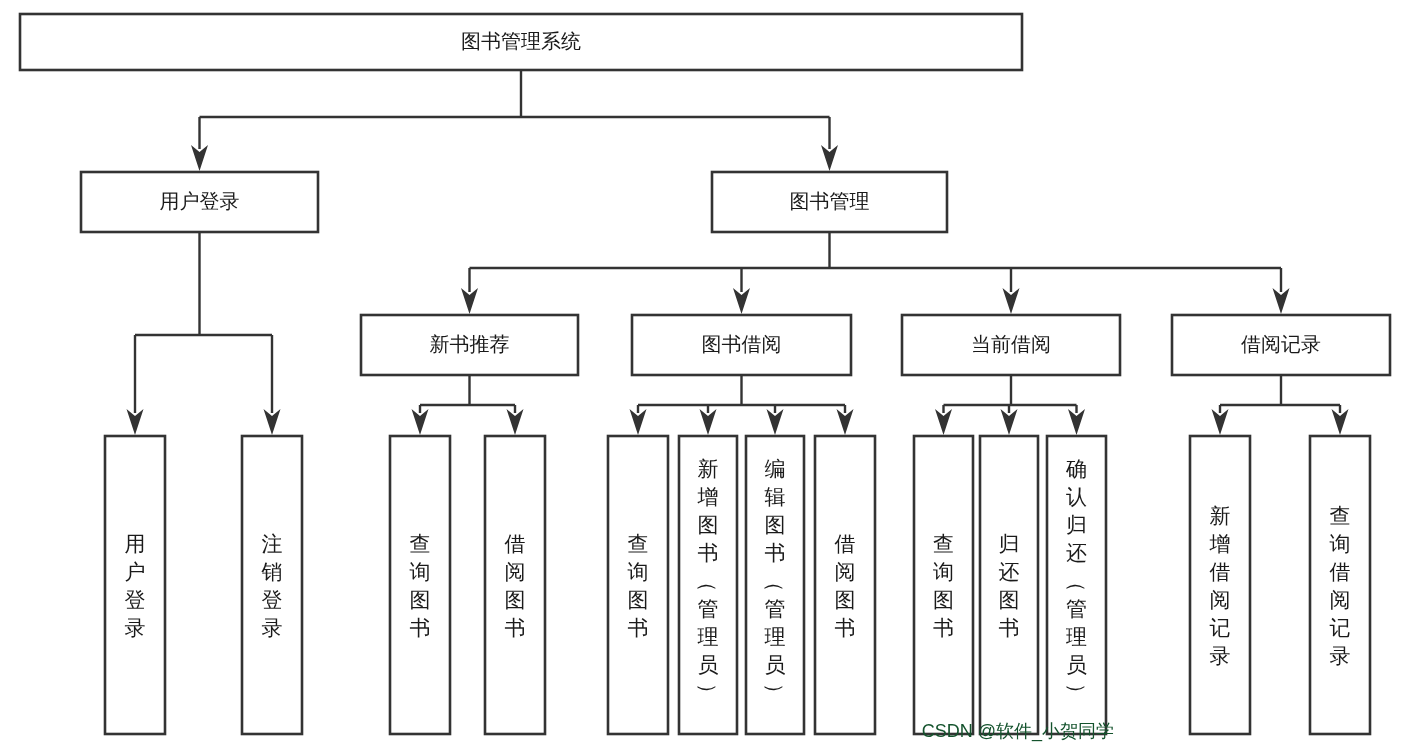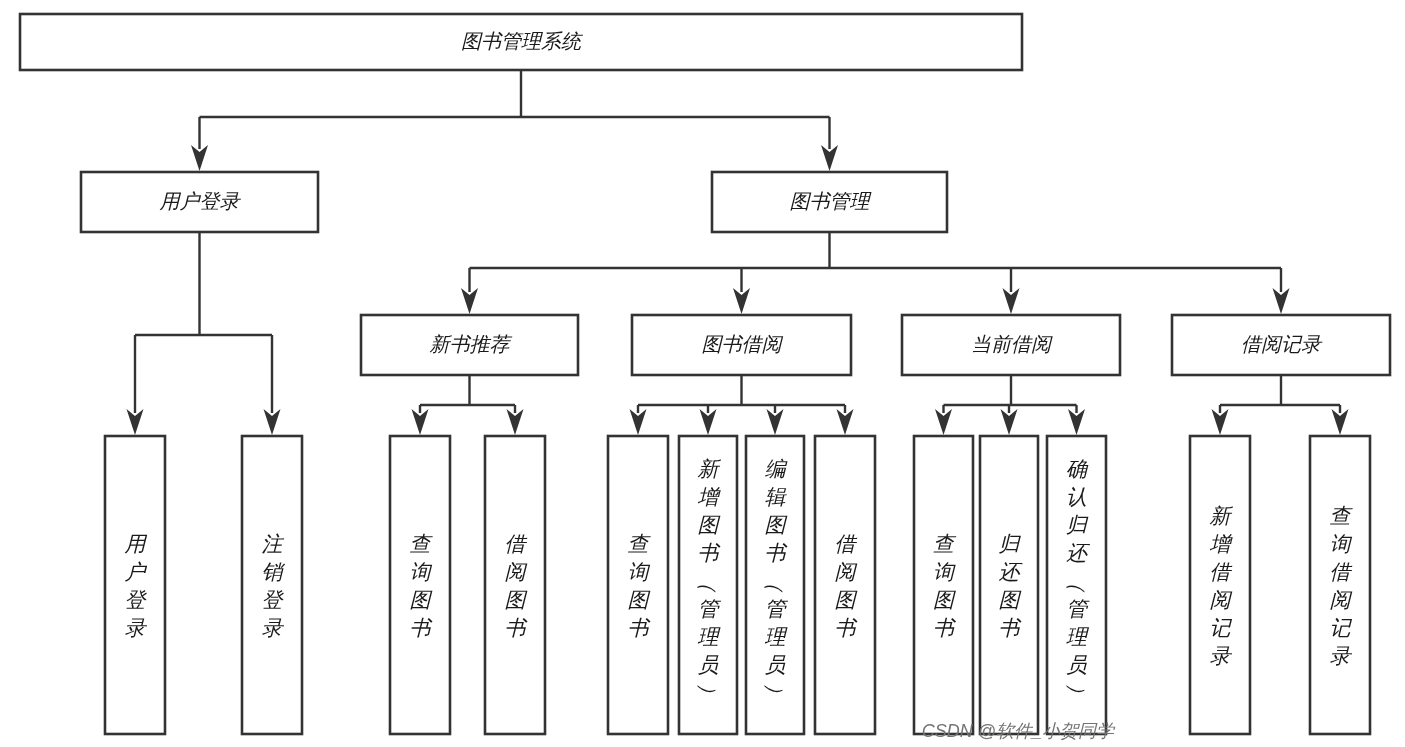--- a/index.html
+++ b/index.html
@@ -11,21 +11,20 @@
     width: 1405px;
     height: 747px;
     font-family: "Liberation Sans", "DejaVu Sans", sans-serif;
     overflow: hidden;
     position: relative;
   }
   #diagram-root {
     position: relative;
     width: 1122px;
     height: 747px;
-    font-style: italic;
   }
   svg.diagram-canvas {
     position: absolute;
     left: 0;
     top: 0;
     width: 1405px;
     height: 747px;
   }
   .node-box {
     fill: #ffffff;
@@ -54,21 +53,21 @@
     font-size: 21px;
     fill: #1a1a1a;
     text-anchor: middle;
   }
   .watermark-text {
     position: absolute;
     right: 8px;
     bottom: 4px;
     font-family: "Liberation Sans", "DejaVu Sans", sans-serif;
     font-size: 18px;
-    color: #737373;
+    color: #14532d;
     white-space: nowrap;
     user-select: none;
   }
 </style>
 </head>
 <body>
 
 <div id="diagram-root">
   <svg class="diagram-canvas" viewBox="0 0 1405 747">
     <g id="edge-layer">

